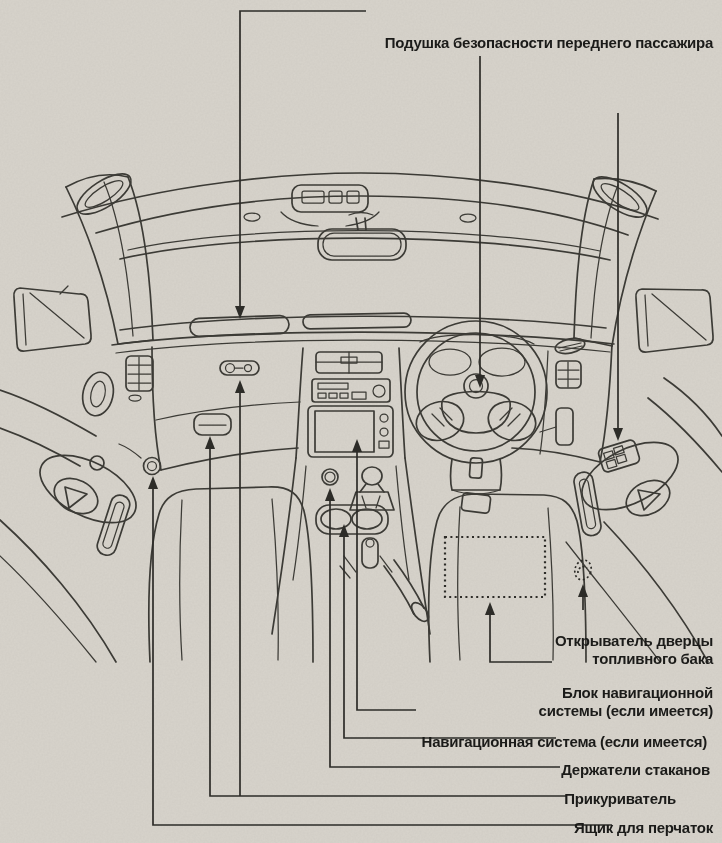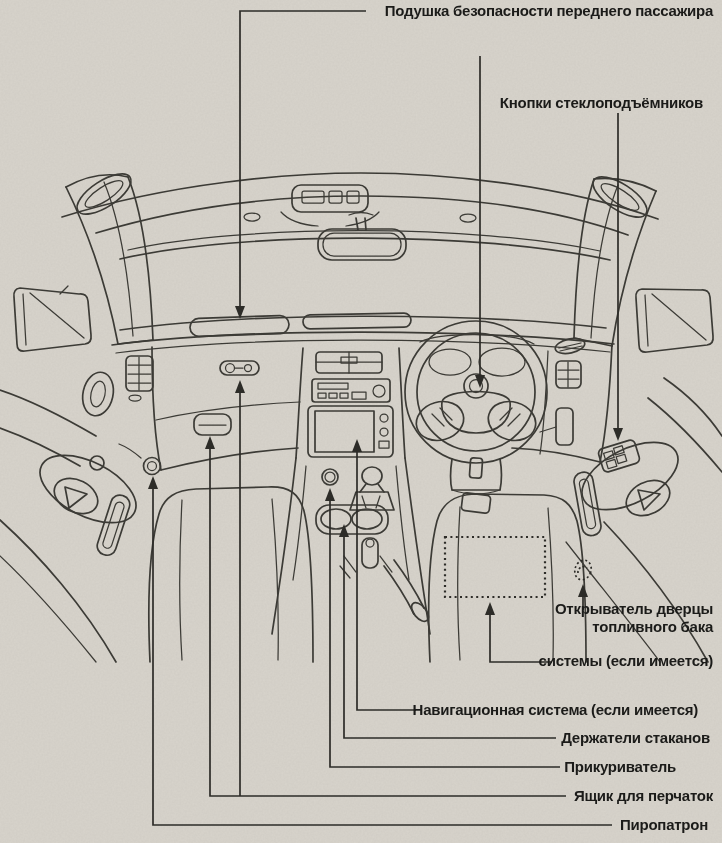--- a/index.html
+++ b/index.html
@@ -22,20 +22,21 @@
   .leaders *{stroke:var(--leader);fill:none;stroke-width:1.7;stroke-linecap:butt;}
   .leaders polygon{fill:var(--leader);stroke:none;}
   .leaders .dotted{stroke-width:2.2;}
   .label{
     position:absolute;
     font:700 15px/17.5px "Liberation Sans",sans-serif;
     letter-spacing:-0.25px;
     color:var(--text);
     white-space:nowrap;
     text-align:right;
+    margin-top:32px;
   }
   .label span{display:block;}
 </style>
 </head>
 <body>
 
 <div class="stage">
 
 <svg width="722" height="843" viewBox="0 0 722 843">
   <defs>
@@ -328,27 +329,27 @@
       <polygon points="240,380 235,393 245,393"></polygon>
     </g>
     <g>
       <path d="M 612 825 L 153 825 L 153 489"></path>
       <polygon points="153,476 148,489 158,489"></polygon>
     </g>
   </g>
 </svg>
 
   <div class="label" style="top:2px;right:9px;">Подушка безопасности переднего пассажира</div>
-  <div class="label" style="top:94px;right:19px;">Кнопки стеклоподъёмников</div>
 
   <div class="label" style="top:600px;right:9px;">
     <span>Открыватель дверцы</span>
     <span>топливного бака</span>
   </div>
   <div class="label" style="top:652px;right:9px;">
+    <span>Блок навигационной</span>
     <span>системы (если имеется)</span>
   </div>
-  <div class="label" style="top:701px;right:24px;">Навигационная система (если имеется)</div>
+  <div class="label" style="top:701px;right:15px;">Навигационная система (если имеется)</div>
   <div class="label" style="top:729px;right:12px;">Держатели стаканов</div>
   <div class="label" style="top:758px;right:46px;">Прикуриватель</div>
   <div class="label" style="top:787px;right:9px;">Ящик для перчаток</div>
   <div class="label" style="top:816px;right:14px;">Пиропатрон</div>
 </div>
 
 </body></html>

